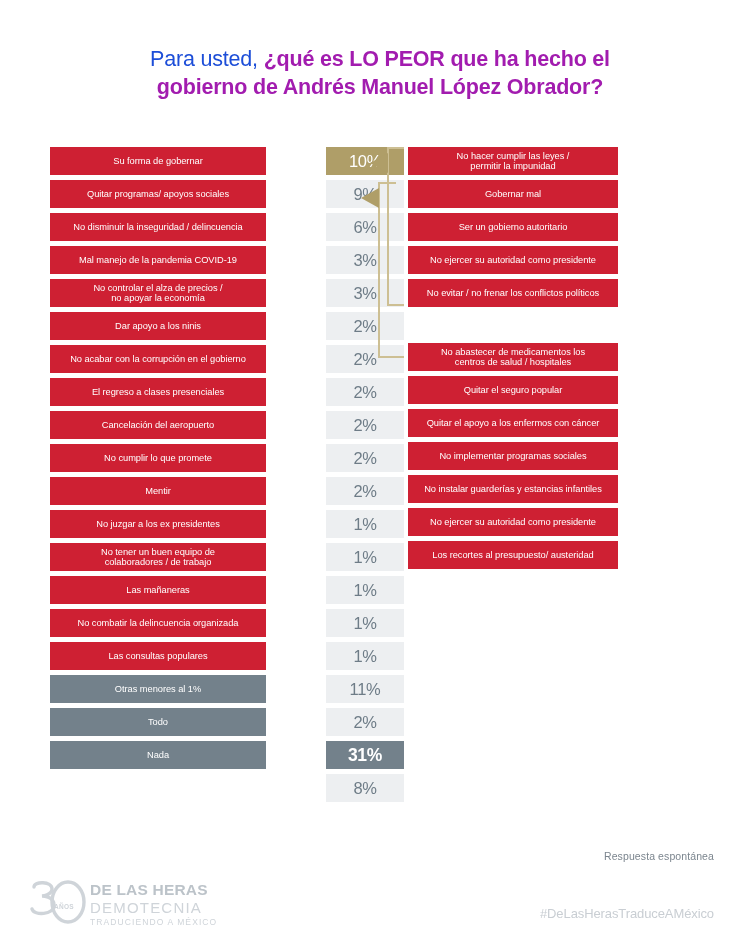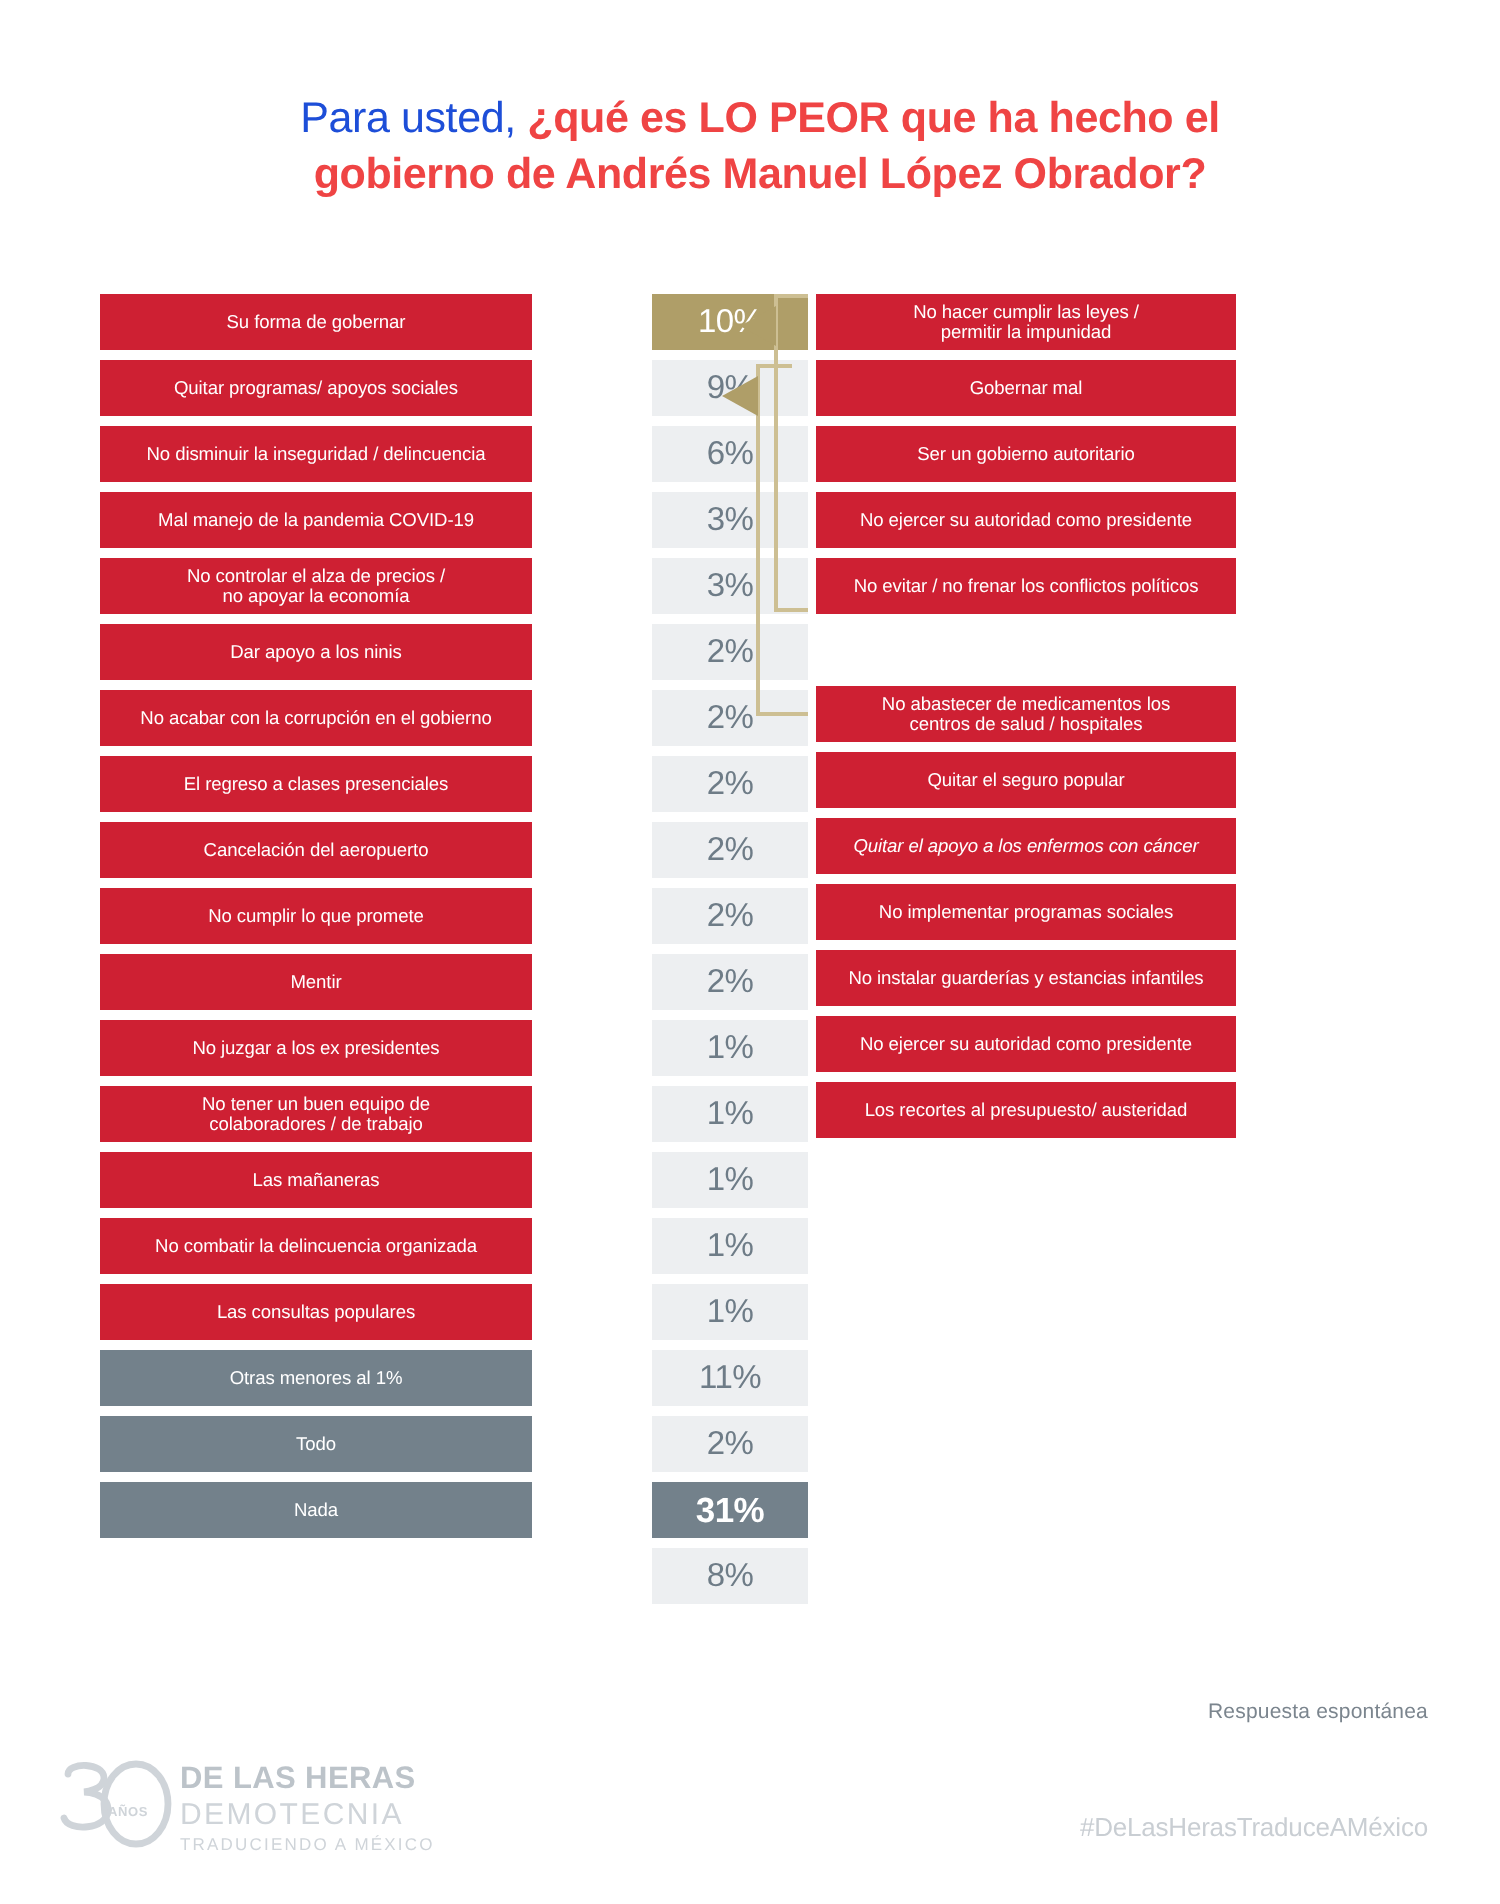--- a/index.html
+++ b/index.html
@@ -27,21 +27,21 @@
   }
   .title-line {
     font-size: 21.5px;
     letter-spacing: -0.2px;
   }
   .t-light {
     color: #1d4ed8;
     font-weight: 400;
   }
   .t-bold {
-    color: #ef4444;
+    color: #a21caf;
     font-weight: 700;
   }
 
   
   .row {
     position: absolute;
     height: 28px;
   }
   .label {
     position: absolute;
@@ -259,21 +259,21 @@
     </div>
   </div>
 
 <div class="col-right" id="col-right-2">
     <div class="row" style="top: 343px; left: 0px; width: 100%;">
       <div class="label red">No abastecer de medicamentos los<br>centros de salud / hospitales</div>
     </div>
     <div class="row" style="top: 376px; left: 0px; width: 100%;">
       <div class="label red">Quitar el seguro popular</div>
     </div>
-    <div class="row" style="top: 409px; left: 0px; width: 100%; font-style: italic;">
+    <div class="row" style="top: 409px; left: 0px; width: 100%;">
       <div class="label red">Quitar el apoyo a los enfermos con cáncer</div>
     </div>
     <div class="row" style="top: 442px; left: 0px; width: 100%;">
       <div class="label red">No implementar programas sociales</div>
     </div>
     <div class="row" style="top: 475px; left: 0px; width: 100%;">
       <div class="label red">No instalar guarderías y estancias infantiles</div>
     </div>
     <div class="row" style="top: 508px; left: 0px; width: 100%;">
       <div class="label red">No ejercer su autoridad como presidente</div>

